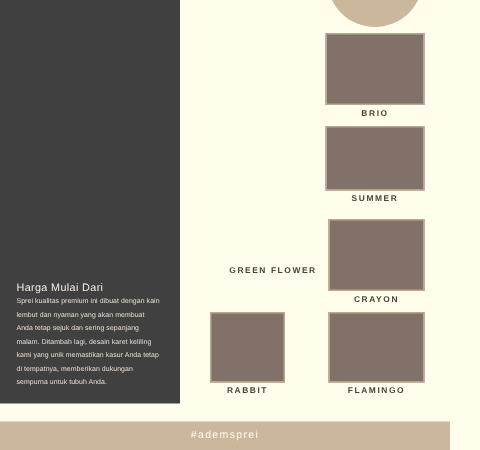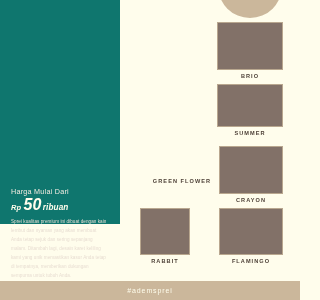--- a/index.html
+++ b/index.html
@@ -16,22 +16,22 @@
     font-family: "Liberation Sans", sans-serif;
     -webkit-font-smoothing: antialiased;
   }
 
   
   #left-panel {
     position: absolute;
     left: 0;
     top: 0;
     width: 120px;
-    height: 224px;
-    background: #0f766e;
+    height: 269px;
+    background: #404040;
   }
   #promo-block {
     position: absolute;
     left: 11px;
     top: 188px;
     width: 101px;
   }
   #promo-eyebrow {
     font-size: 7.2px;
     letter-spacing: 0.25px;
@@ -152,25 +152,20 @@
   }
 </style>
 </head>
 <body>
 
 <div id="canvas">
 
   <div id="left-panel">
     <div id="promo-block">
       <div id="promo-eyebrow">Harga Mulai Dari</div>
-      <div id="promo-price-line">
-        <span id="promo-currency">Rp</span>
-        <span id="promo-amount">50</span>
-        <span id="promo-unit">ribuan</span>
-      </div>
       <p id="promo-body">Sprei kualitas premium ini dibuat dengan kain lembut dan nyaman yang akan membuat Anda tetap sejuk dan sering sepanjang malam. Ditambah lagi, desain karet keliling  kami yang unik memastikan kasur Anda tetap di tempatnya, memberikan dukungan sempurna untuk tubuh Anda.</p>
     </div>
   </div>
 
   <div id="top-circle"></div>
 
   <div class="swatch" id="swatch-brio">
     <div class="swatch-chip"></div>
     <div class="swatch-label">BRIO</div>
   </div>

